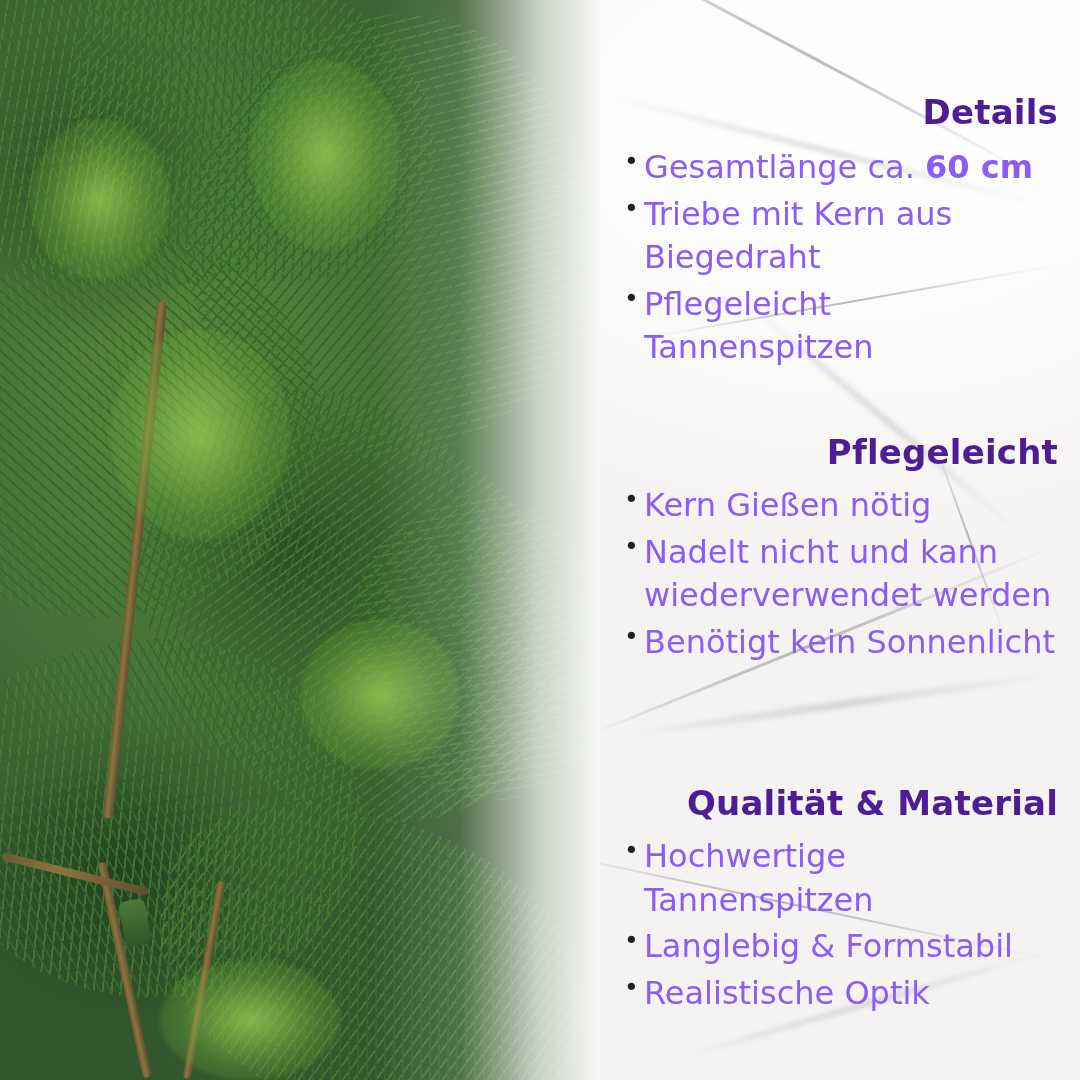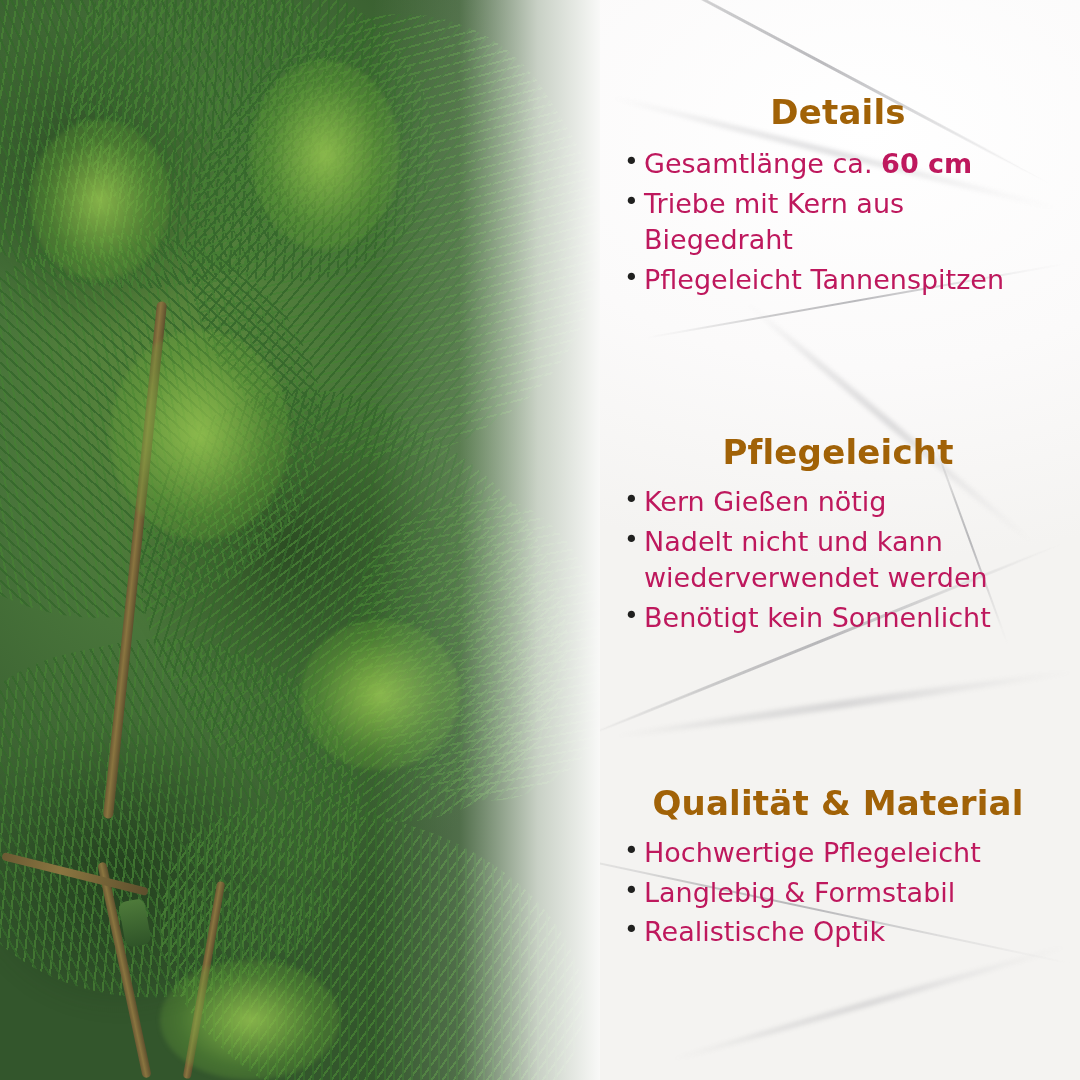--- a/index.html
+++ b/index.html
@@ -108,35 +108,35 @@
     height: 1080px;
   }
   .block {
     position: absolute;
     width: 440px;
     left: 18px;
   }
   .block-title {
     font-weight: 700;
     font-size: 34px;
-    color: #a16207;
-    text-align: center;
+    color: #4c1d95;
+    text-align: right;
     margin: 0 0 12px 0;
     letter-spacing: .2px;
   }
   ul.bullets {
     list-style: none;
     margin: 0;
     padding: 0;
   }
   ul.bullets li {
     position: relative;
-    font-size: 27px;
+    font-size: 32px;
     line-height: 1.36;
-    color: #be185d;
+    color: #8b5cf6;
     padding-left: 26px;
     margin-bottom: 3px;
   }
   ul.bullets li::before {
     content: "•";
     position: absolute;
     left: 6px;
     top: -1px;
     font-size: 25px;
     color: #20201f;
@@ -242,21 +242,21 @@
         <li>
           <span>Benötigt kein Sonnenlicht</span>
         </li>
       </ul>
     </div>
 
     <div class="block" id="block-quality">
       <h2 class="block-title">Qualität &amp; Material</h2>
       <ul class="bullets">
         <li>
-          <span>Hochwertige Pflegeleicht</span>
+          <span>Hochwertige Tannenspitzen</span>
         </li>
         <li>
           <span>Langlebig &amp; Formstabil</span>
         </li>
         <li>
           <span>Realistische Optik</span>
         </li>
       </ul>
     </div>
 

